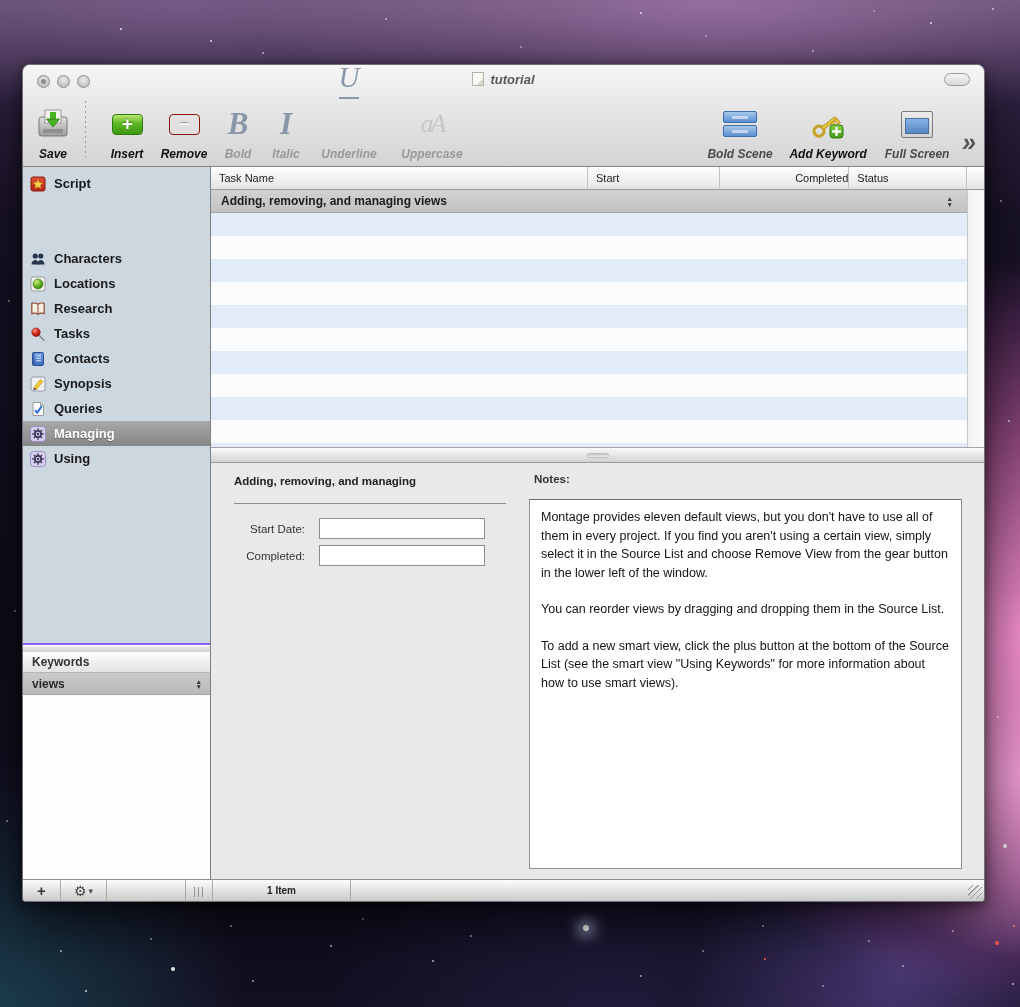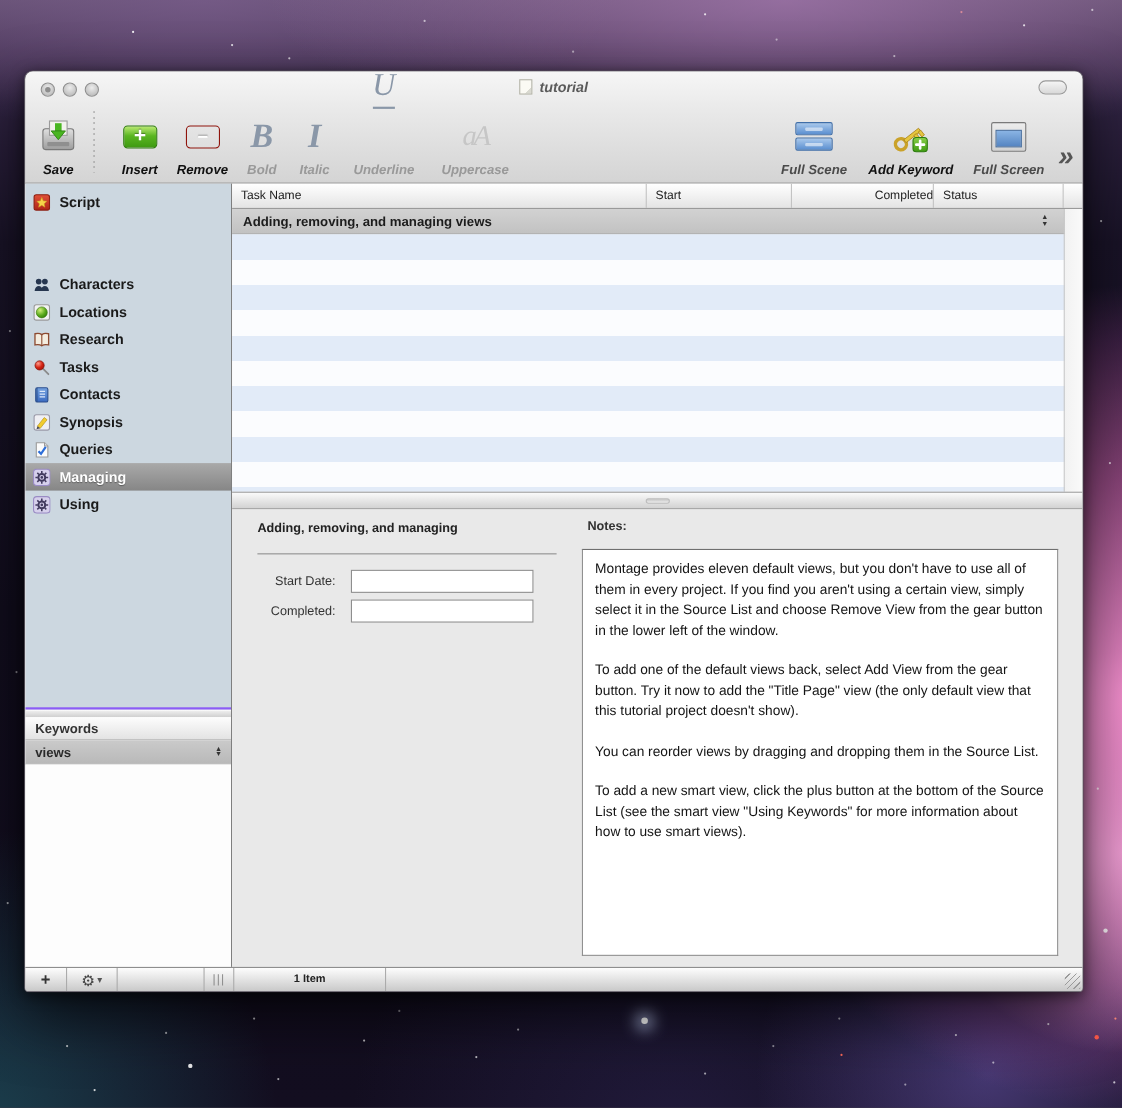--- a/index.html
+++ b/index.html
@@ -269,21 +269,21 @@
 
         <div class="spacer"></div>
 
         <div class="tb-item" style="width:80px;">
           <div class="tb-icon">
             <span class="split-wrap">
               <span class="pane"></span>
                 <span class="pane"></span>
             </span>
           </div>
-          <span class="tb-label mid">Full Scene</span>
+          <span class="tb-label mid">Bold Scene</span>
         </div>
         <div class="tb-item" style="width:96px;">
           <div class="tb-icon">
             <svg width="38" height="32" viewBox="0 0 38 32">
               <defs>
                 <linearGradient id="gplus" x1="0" y1="0" x2="0" y2="1">
                   <stop offset="0" stop-color="#8ad04a"></stop>
                     <stop offset="1" stop-color="#3f9a12"></stop>
                 </linearGradient>
               </defs>
@@ -478,21 +478,20 @@
 
         <label class="field-label fl1">Start Date:</label>
         <input class="field-input fi1" type="text" value="" style="">
 
         <label class="field-label fl2">Completed:</label>
         <input class="field-input fi2" type="text" value="" style="">
 
         <div class="notes-label">Notes:</div>
         <div class="notes-box">
           <p>Montage provides eleven default views, but you don't have to use all of them in every project.  If you find you aren't using a certain view, simply select it in the Source List and choose Remove View from the gear button in the lower left of the window.</p>
-          <p>To add one of the default views back, select Add View from the gear button.  Try it now to add the "Title Page" view (the only default view that this tutorial project doesn't show).</p>
           <p>You can reorder views by dragging and dropping them in the Source List.</p>
           <p>To add a new smart view, click the plus button at the bottom of the Source List (see the smart view "Using Keywords" for more information about how to use smart views).</p>
         </div>
       </div>
     </div>
 
     <div class="statusbar">
       <div class="sb-cell cell-add"></div>
       <div class="sb-cell cell-gear"></div>
       <div class="sb-cell cell-blank1"></div>

